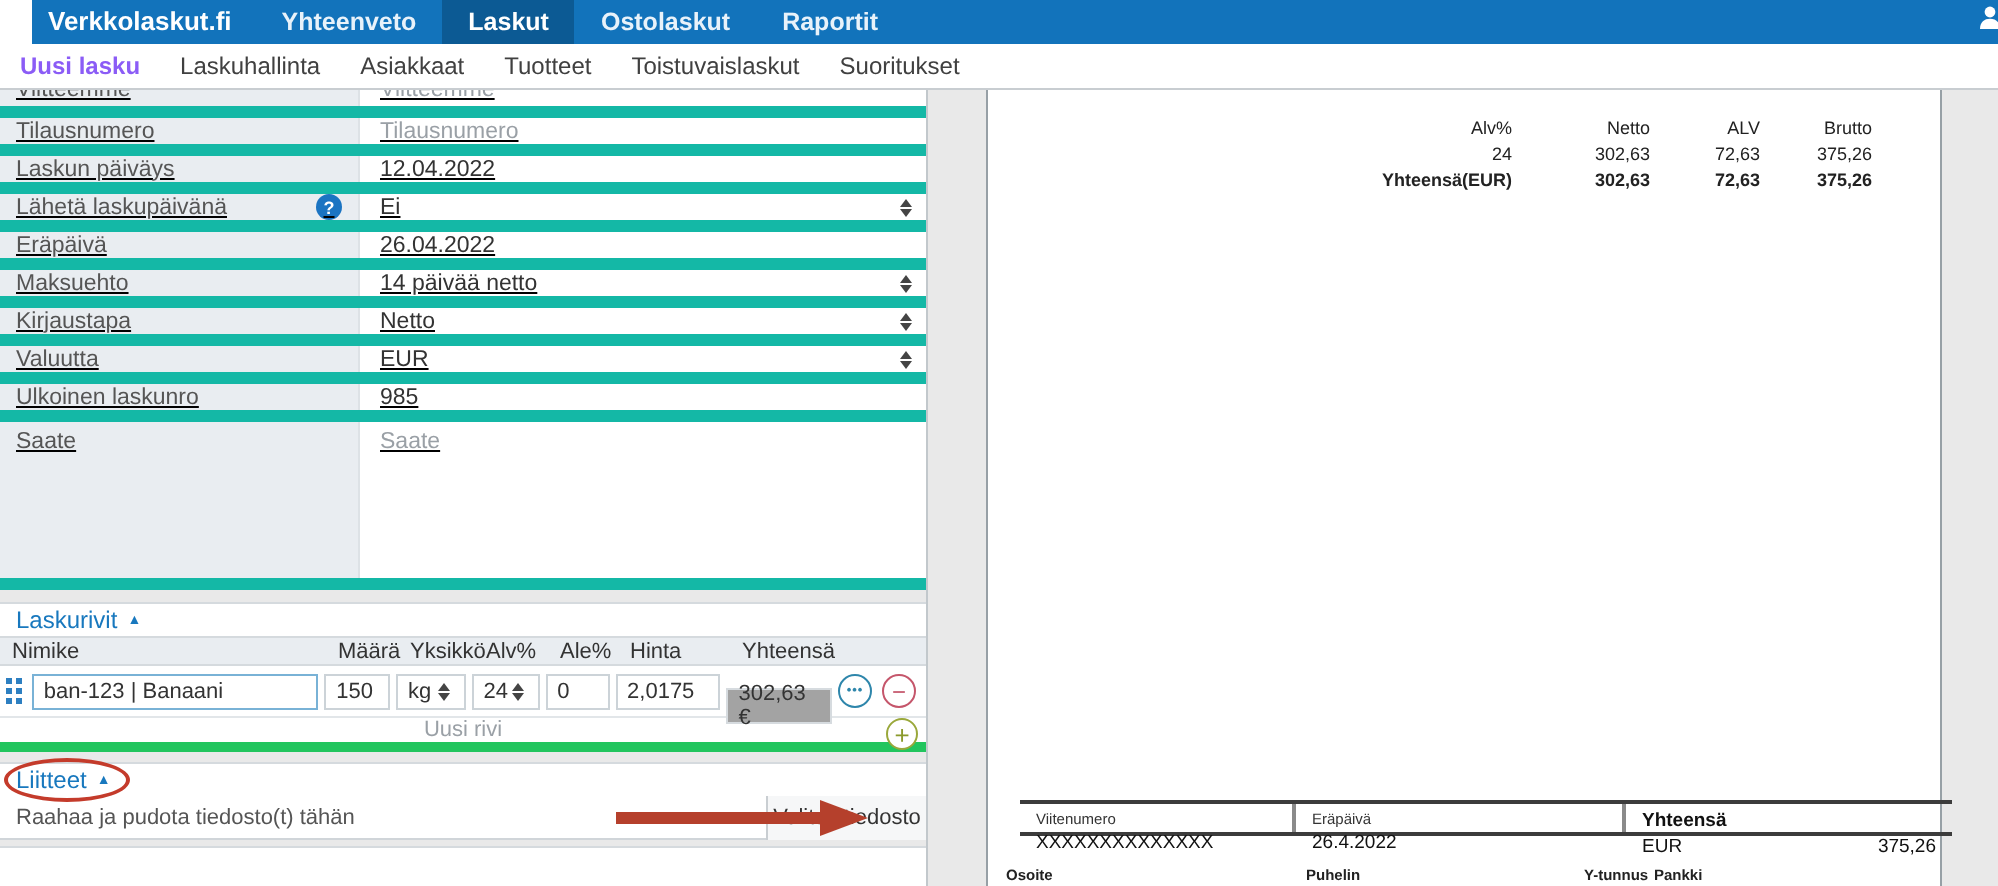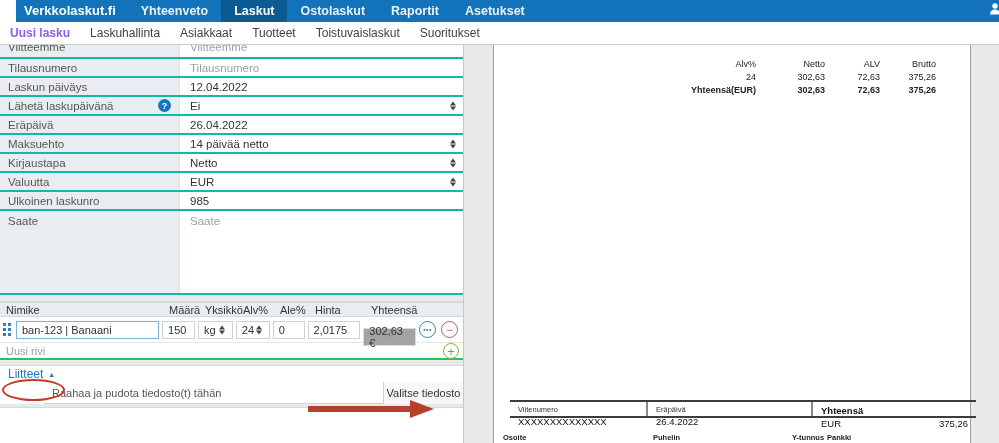--- a/index.html
+++ b/index.html
@@ -13,21 +13,21 @@
   .tn-item.active { background:#0c5a94; color:#fff; }
   .tn-user { margin-left:auto; margin-right:7px; display:flex; align-items:center; }
 
   
   .subnav { position:absolute; top:22px; left:0; width:999px; height:23px; background:#fff; border-bottom:1px solid #c8cdd1; display:flex; align-items:center; }
   .sn-item { font-size:12px; color:#404040; padding:0 10px; }
   .sn-item.active { color:#8b5cf6; font-weight:bold; }
 
   
   .left-pane { position:absolute; top:45px; left:0; width:464px; height:398px; background:#fff; border-right:1px solid #c2c8cc; }
-  .frow { display:flex; border-bottom:2px solid #14b8a6; height:19px; }
+  .frow { display:flex; border-bottom:6px solid #14b8a6; height:19px;text-decoration:underline; }
   .frow.clip { height:14px; overflow:hidden; }
   .frow.clip .txtup { margin-top:-9px; }
   .flabel { width:180px; background:#e9edf1; border-right:1px solid #dde2e6; display:flex; align-items:center; padding:0 8px; font-size:11.5px; color:#555; }
   .fvalue { flex:1; display:flex; align-items:center; padding:0 10px; font-size:11.5px; color:#333; position:relative; background:#fff; }
   .ph { color:#9aa0a6; }
   .updown { position:absolute; right:7px; top:50%; transform:translateY(-50%); display:flex; flex-direction:column; align-items:center; gap:1px; }
   .tu { width:0;height:0;border-left:3px solid transparent;border-right:3px solid transparent;border-bottom:4px solid #444; }
   .tdn { width:0;height:0;border-left:3px solid transparent;border-right:3px solid transparent;border-top:4px solid #444; }
   .help { width:13px; height:13px; border-radius:50%; background:#1b74c2; color:#fff; font-size:9px; font-weight:bold; display:flex; align-items:center; justify-content:center; margin-left:auto; }
   .frow.saate { height:84px; }
@@ -51,24 +51,24 @@
   .cellbox { height:18px; border:1px solid #ccd3d8; background:#fff; font-size:11px; color:#333; display:flex; align-items:center; padding:0 5px; position:relative; margin-right:3px; }
   .nim { width:144px; border-color:#79b2d6; }
   .mbox{width:33px} .ybox{width:35px} .abox{width:34px} .albox{width:32px} .hbox{width:53px}
   .tbox{width:53px; background:#a3a3a3; border-color:#d6dbdf;margin-top:14px;}
   .actions { flex:1; display:flex; justify-content:flex-end; gap:5px; padding-right:5px; }
   .cbtn { width:17px; height:17px; border-radius:50%; display:flex; align-items:center; justify-content:center; background:#fff; cursor:pointer; }
   .more { border:1.5px solid #2e86ab; color:#2e86ab; font-size:6.5px; font-weight:bold; letter-spacing:0.5px; }
   .minus { border:1.5px solid #c5566b; color:#c5566b; font-size:12px; }
   .plus { border:1.5px solid #9aa83b; color:#8b9a2c; font-size:13px; }
 
-  .newrow { display:flex; align-items:center; height:17px; border-bottom:2px solid #22c55e; font-size:11px; padding:0 6px; position:relative; }
+  .newrow { display:flex; align-items:center; height:17px; border-bottom:5px solid #22c55e; font-size:11px; padding:0 6px; position:relative;justify-content:center; }
   .newrow .cbtn { position:absolute; right:4px; top:0; width:16px; height:16px; }
 
-  .dropzone { height:22px; border-bottom:1px solid #d0d5d9; display:flex; align-items:center; font-size:11px; color:#555; padding-left:8px; position:relative;margin-left:44px; }
+  .dropzone { height:22px; border-bottom:1px solid #d0d5d9; display:flex; align-items:center; font-size:11px; color:#555; padding-left:8px; position:relative; }
   .choose { position:absolute; right:0; top:0; width:80px; height:22px; border-left:1px solid #c9ced2; background:#f6f7f8; display:flex; align-items:center; justify-content:center; font-size:11px; color:#333; cursor:pointer; }
 
   
   .ellipse { position:absolute; left:2px; top:334px; width:63px; height:22px; border:2px solid #c43b2b; border-radius:50%; pointer-events:none; }
   .arrow-shaft { position:absolute; left:308px; top:361px; width:102px; height:6px; background:#b5402c; pointer-events:none; }
   .arrow-head { position:absolute; left:410px; top:355px; width:0; height:0; border-top:9px solid transparent; border-bottom:9px solid transparent; border-left:24px solid #b5402c; pointer-events:none; }
 
   
   .right-pane { position:absolute; top:45px; left:464px; width:535px; height:398px; background:#e9e9e9; overflow:hidden; }
   .page { position:absolute; left:29px; top:-2px; width:478px; height:404px; background:#fff; border:1px solid #97a0a6; }
@@ -92,21 +92,20 @@
 <body>
 
 <div id="app">
 
   <div class="topnav">
     <div class="brand">Verkkolaskut.fi</div>
     <div class="tn-item">Yhteenveto</div>
     <div class="tn-item active">Laskut</div>
     <div class="tn-item">Ostolaskut</div>
     <div class="tn-item">Raportit</div>
-    <div class="tn-item">Asetukset</div>
     <div class="tn-user">
       <span>
         <svg width="20" height="16" viewBox="0 0 20 16" fill="#ffffff">
           <circle cx="7" cy="5" r="2.7"></circle>
           <path d="M2 13.5 C2 10 4.2 8.4 7 8.4 C9.8 8.4 12 10 12 13.5 Z"></path>
           <circle cx="13.6" cy="4" r="2.1"></circle>
           <path d="M12.6 8 C15.5 7.6 17.6 9.2 17.8 12.2 L13.4 12.2 C13.3 10.4 13 9 12.6 8 Z"></path>
         </svg>
       </span>
     </div>
@@ -209,20 +208,24 @@
 
     <div class="frow saate">
       <div class="flabel">Saate</div>
       <div class="fvalue">
           <span class="ph">Saate</span>
         </div>
     </div>
 
     <div class="gap g1"></div>
 
+    <div class="sec sec-laskurivit">
+      <span>Laskurivit</span>
+      <span class="arr">▲</span>
+    </div>
 
     <div class="lines-head">
       <div class="lh w-nim">Nimike</div>
       <div class="lh w-maa">Määrä</div>
       <div class="lh w-yks">Yksikkö</div>
       <div class="lh w-alv">Alv%</div>
       <div class="lh w-ale">Ale%</div>
       <div class="lh w-hin">Hinta</div>
       <div class="lh w-yht">Yhteensä</div>
       <div class="w-act"></div>

